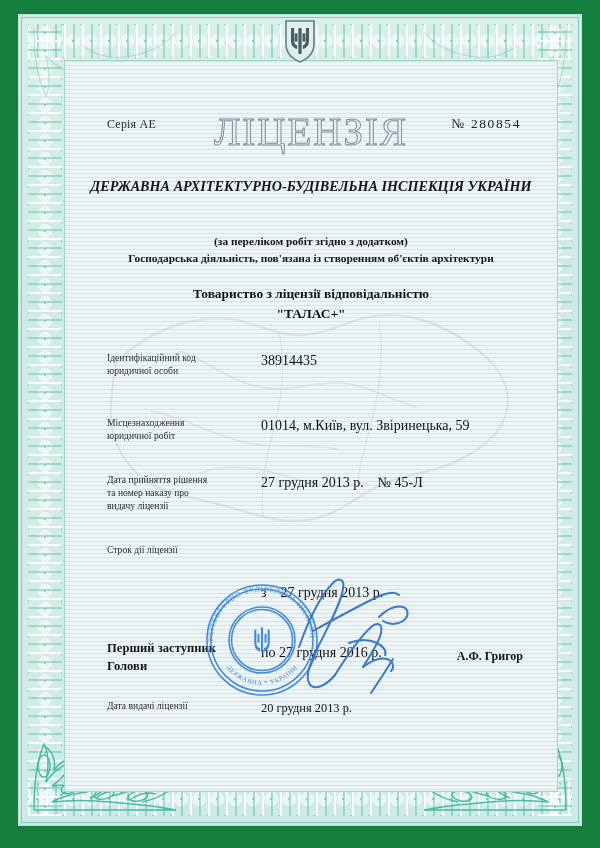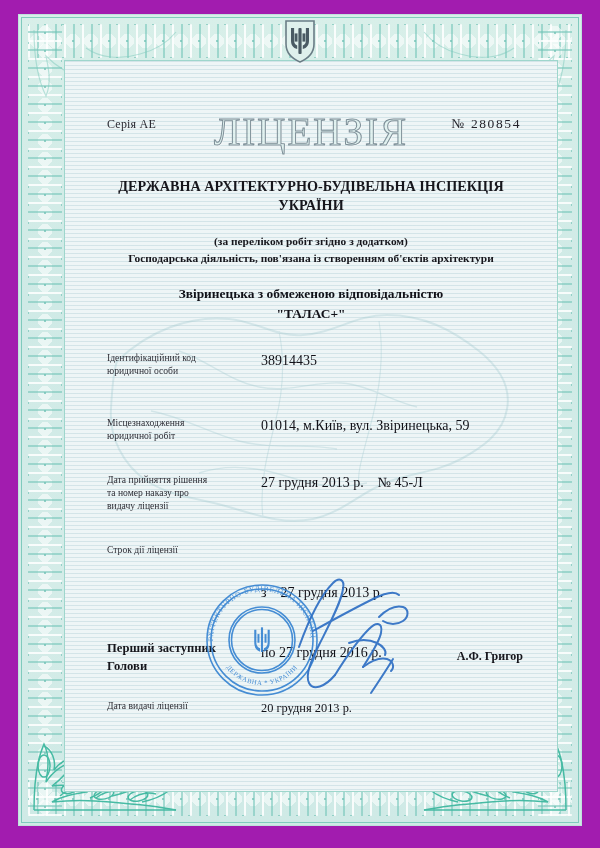--- a/index.html
+++ b/index.html
@@ -6,21 +6,21 @@
   body{
     width:600px;height:848px;
     background:#fdfdfa;
     font-family:"Liberation Serif", serif;
     overflow:hidden;
   }
 
   .doc{
     position:relative;
     width:600px;height:848px;
-    background:#a21caf;
+    background:#15803d;
   }
 
   
   .sheet{
     position:absolute;
     left:18px;top:14px;
     width:564px;height:812px;
     background:
       linear-gradient(180deg,#d8efe9 0%, #cfeae6 35%, #d4ece8 70%, #cfeae6 100%);
     box-shadow:0 0 0 1px #bfe2dc inset;
@@ -130,21 +130,21 @@
   .lic-no{
     position:absolute;right:36px;top:7px;
     font-size:13.5px;font-weight:normal;color:#23232b;
     letter-spacing:1.6px;
   }
 
   
   .org{
     position:absolute;left:24px;right:24px;top:116px;
     text-align:center;font-weight:bold;
-    font-size:14.2px;line-height:19px;color:#16161c;
+    font-size:14.2px;line-height:19px;color:#16161c;font-style:italic;
   }
   .activity{
     position:absolute;left:30px;right:30px;top:172px;
     text-align:center;font-weight:bold;
     font-size:11.4px;line-height:17px;color:#16161c;
   }
   .company{
     position:absolute;left:30px;right:30px;top:223px;
     text-align:center;font-weight:bold;
     font-size:13.4px;line-height:20px;color:#111118;
@@ -300,21 +300,21 @@
         </div>
 
         <div class="org">ДЕРЖАВНА АРХІТЕКТУРНО-БУДІВЕЛЬНА ІНСПЕКЦІЯ УКРАЇНИ</div>
 
         <div class="activity">
           <div>(за переліком робіт згідно з додатком)</div>
           <div>Господарська діяльність, пов'язана із створенням об'єктів архітектури</div>
         </div>
 
         <div class="company">
-          <div>Звіринецька з обмеженою відповідальністю</div>
+          <div>Товариство з ліцензії відповідальністю</div>
           <div>"ТАЛАС+"</div>
         </div>
 
         <div class="field row-code">
           <div class="f-label" style="white-space:pre-line">Ідентифікаційний код
 юридичної особи</div>
           <div class="f-value">38914435</div>
         </div>
 
         <div class="field row-addr">

